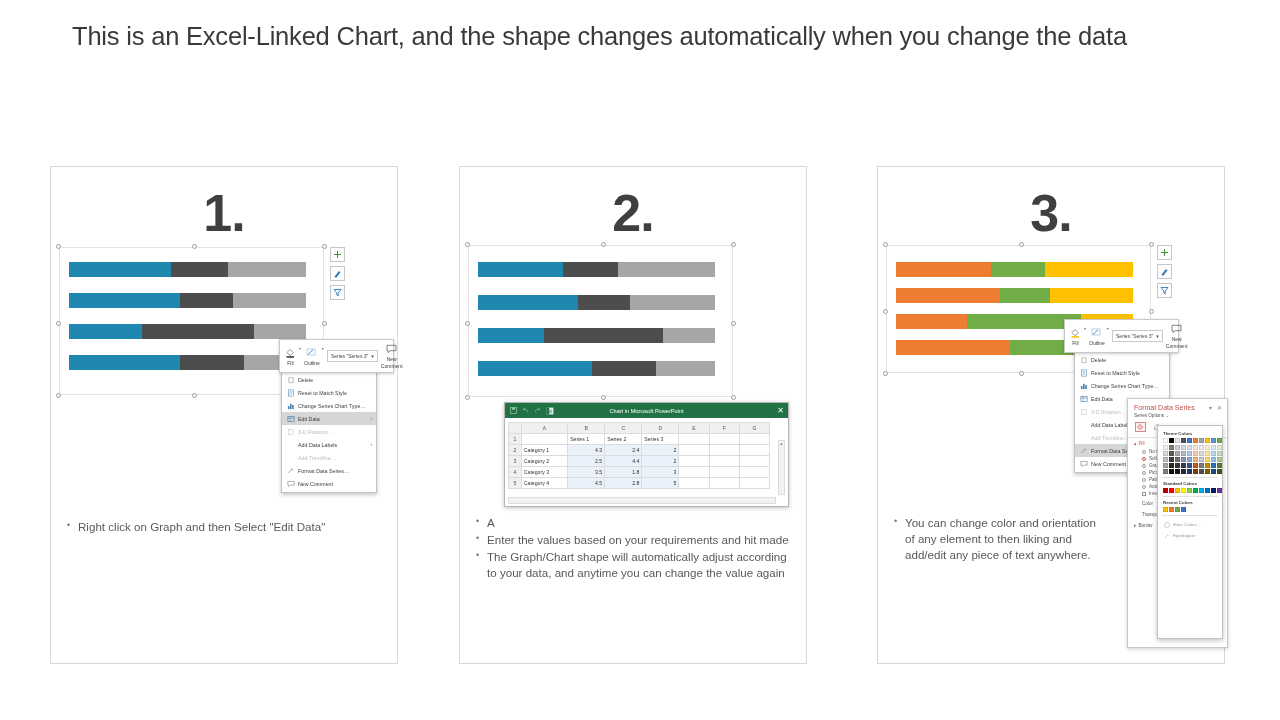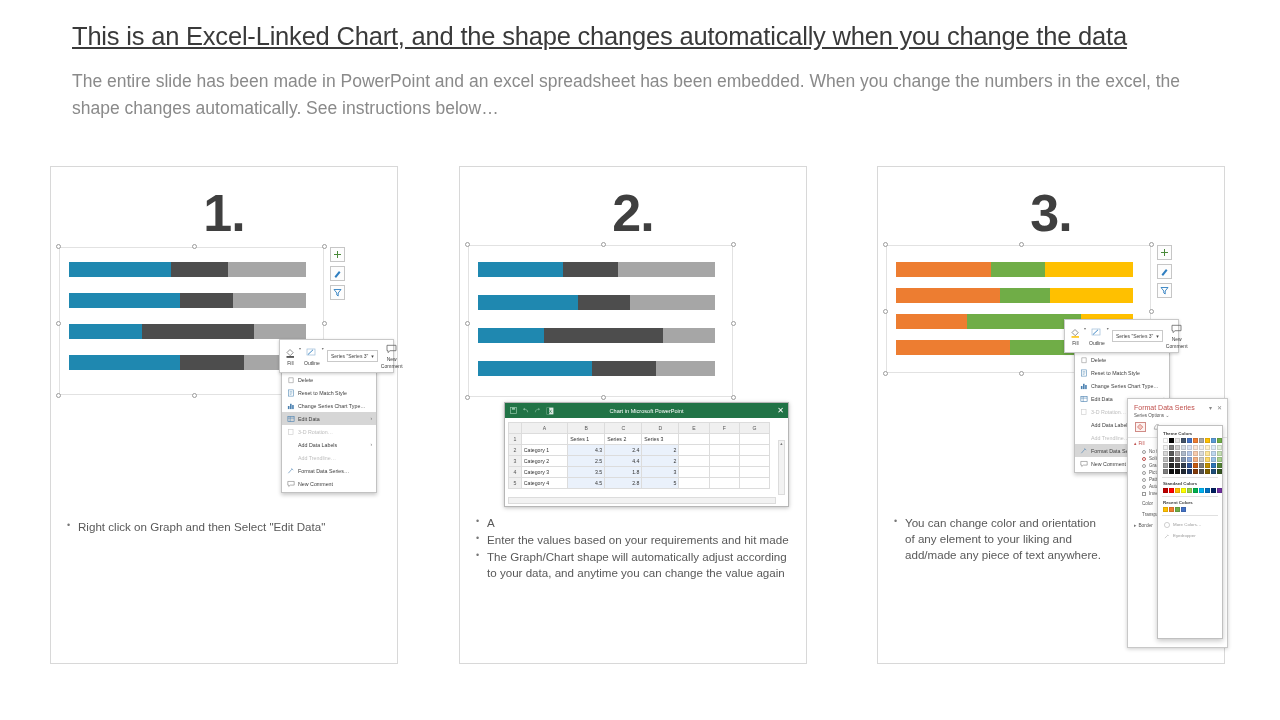--- a/index.html
+++ b/index.html
@@ -10,21 +10,21 @@
     font-family:"Liberation Sans", sans-serif;
     color:#404040;
     overflow:hidden;
     position:relative;
   }
 
   
   #header { position:absolute; left:72px; top:22px; width:1140px; }
   #slide-title {
     font-size:25.5px; color:#3a3a3a; line-height:1.15;
-    white-space:nowrap; letter-spacing:-0.2px;text-decoration:underline;
+    white-space:nowrap; letter-spacing:-0.2px;
   }
   #slide-subtitle {
     margin-top:17px; font-size:17.5px; color:#8a8a8a;
     line-height:1.5; width:1125px;
   }
 
   
   .panel {
     position:absolute; top:166px; width:348px; height:498px;
     border:1px solid #d8d8d8; background:#ffffff;
@@ -186,21 +186,20 @@
   .bullet .dot { flex:0 0 11px; font-size:9px; line-height:1.55; color:#777; }
   .bullet .txt { flex:1 1 auto; }
   #panel-2 .bullets { top:348px; }
   #panel-3 .bullets { top:348px; width:208px; }
 </style>
 </head>
 <body>
 
 <div id="header">
   <div id="slide-title">This is an Excel-Linked Chart, and the shape changes automatically when you change the data</div>
-  <div id="slide-subtitle">The entire slide has been made in PowerPoint and an excel spreadsheet has been embedded. When you change the numbers in the excel, the shape changes automatically. See instructions below…</div>
 </div>
 
 <div class="panel" id="panel-1">
   <div class="panel-number">1.</div>
 
   <div class="chart-wrap" id="chart-1">
     <div class="chart-frame"></div>
     <div class="bars">
       <div class="bar-row" style="top:6px;">
         <div class="seg" style="width:43%;background:#1f88b0;"></div>
@@ -687,21 +686,21 @@
             <path d="M1 1.3h8v4.6H4L2.2 7.6V5.9H1z" fill="none" stroke="#777" stroke-width=".7"></path>
           </svg>
         </span>
         <span class="ctx-lab">New Comment</span>
       </div>
     </div>
 
   <div class="bullets">
     <div class="bullet">
       <span class="dot">•</span>
-      <span class="txt">You can change color and orientation of any element to your liking and add/made any piece of text anywhere.</span>
+      <span class="txt">You can change color and orientation of any element to then liking and add/edit any piece of text anywhere.</span>
     </div>
   </div>
 </div>
 
 <div id="format-pane">
   <div id="fp-title">Format Data Series</div>
   <div id="fp-pin">▾</div>
   <div id="fp-close">✕</div>
   <div id="fp-sub">
     <span>Series Options</span>

